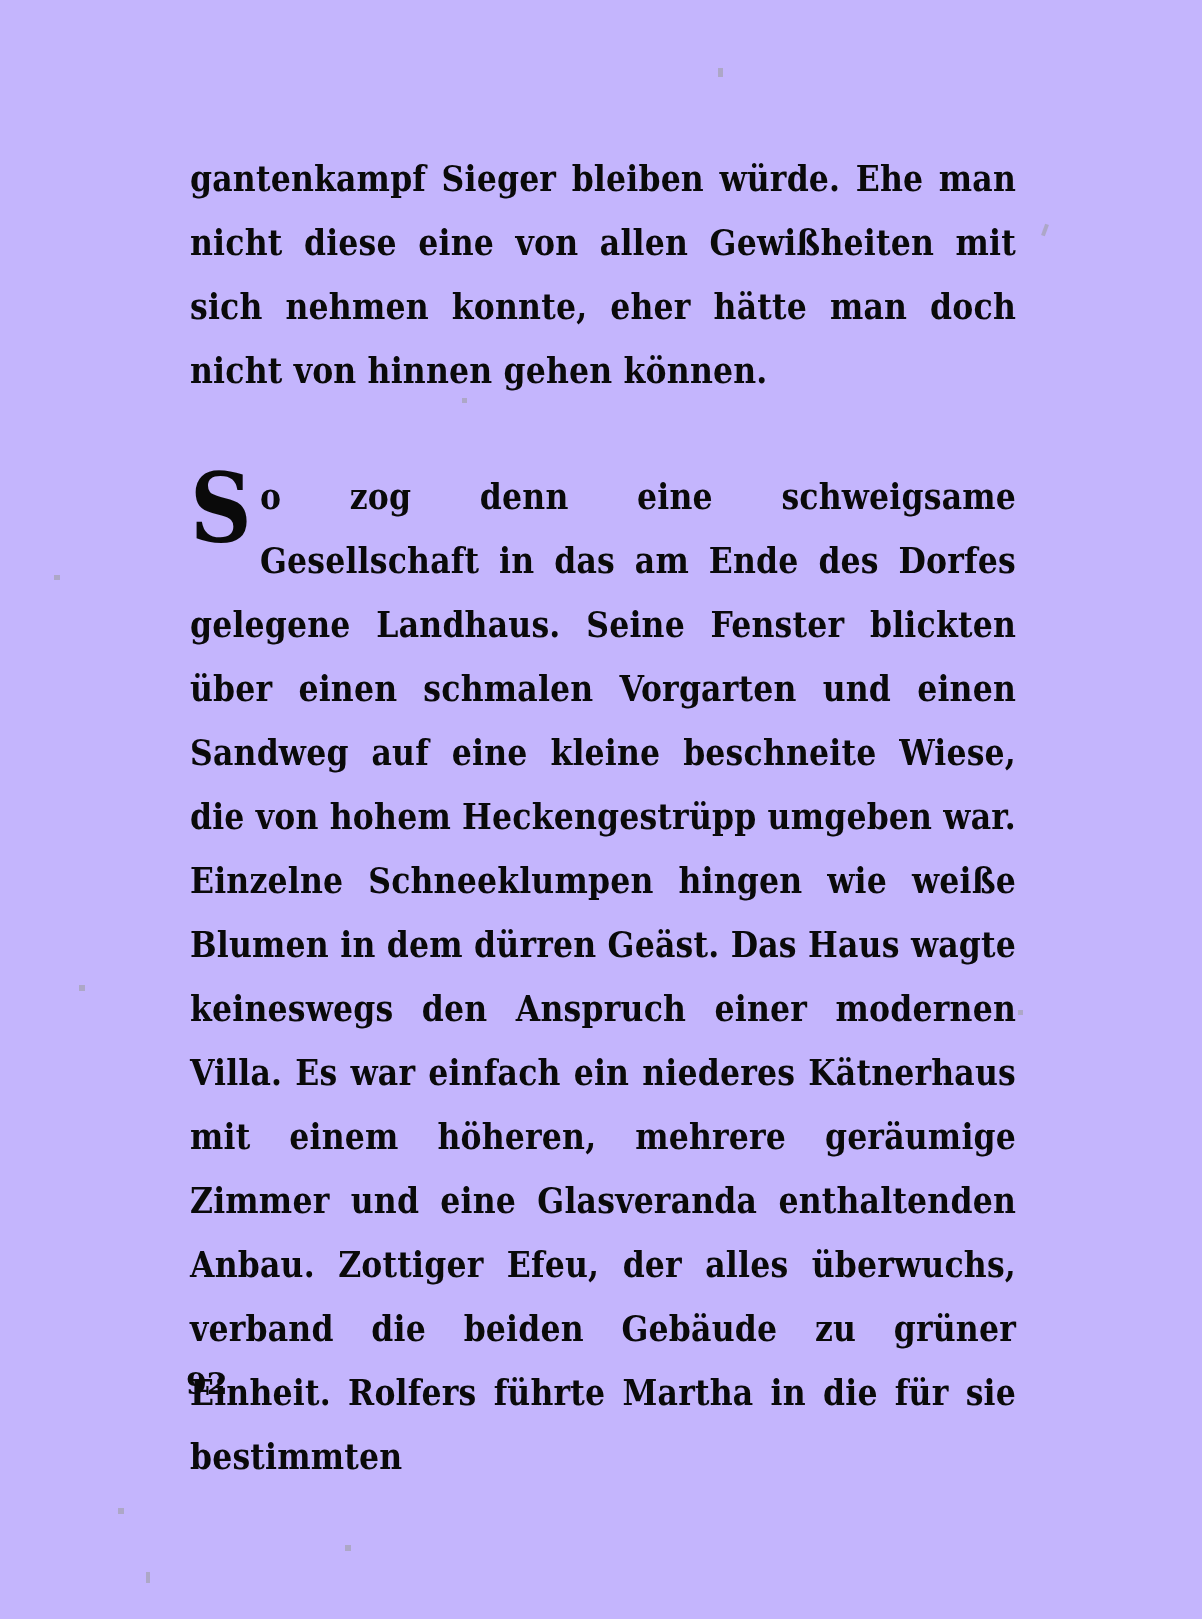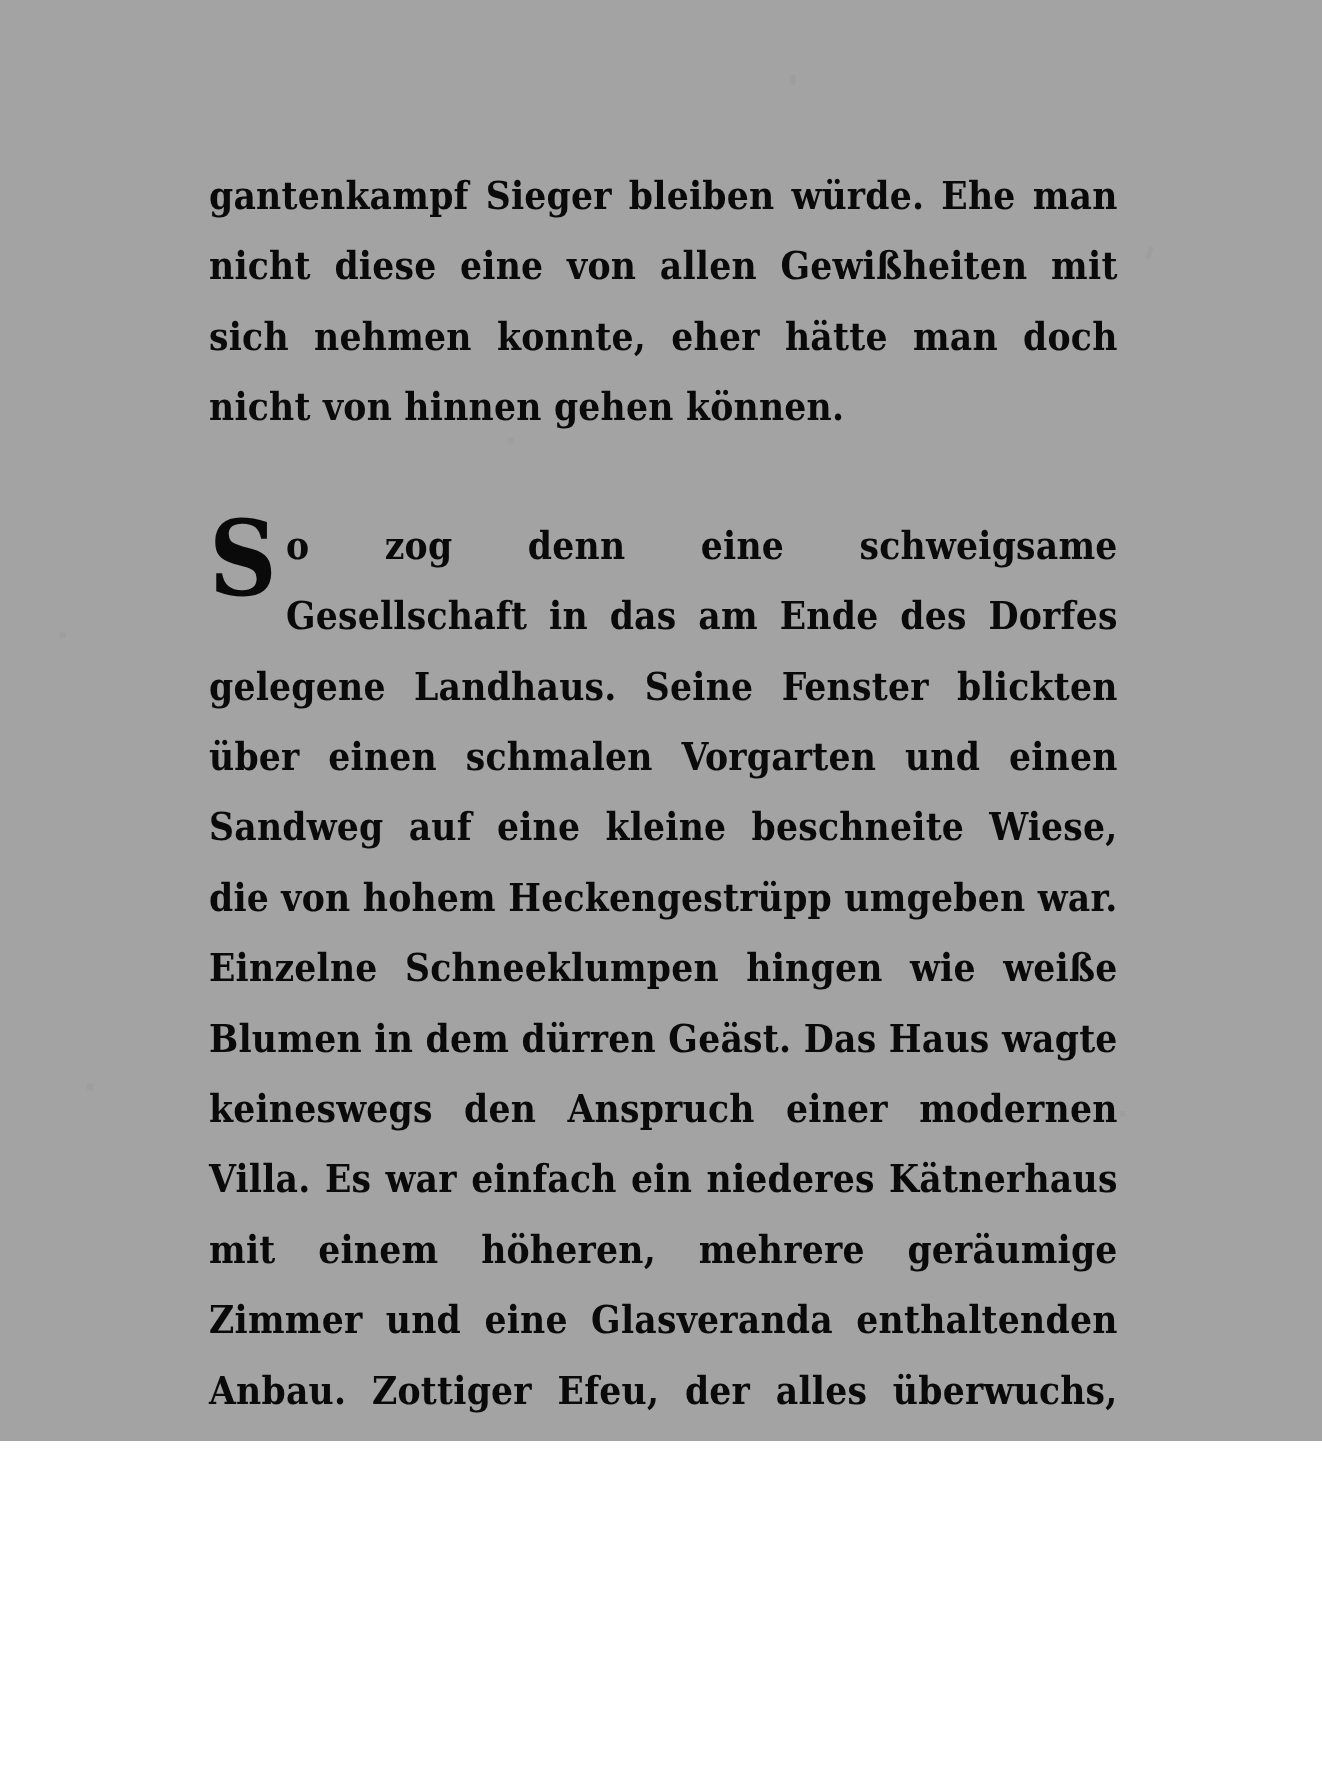--- a/index.html
+++ b/index.html
@@ -3,22 +3,22 @@
 <meta charset="utf-8">
 <style>
   html, body {
     margin: 0;
     padding: 0;
     background: #ffffff;
   }
   .page {
     position: relative;
     width: 1202px;
-    height: 1310px;
-    background: #a3a3a3;
+    height: 1619px;
+    background: #c4b5fd;
     overflow: hidden;
   }
   .text-block {
     position: absolute;
     left: 190px;
     width: 826px;
     font-family: "DejaVu Serif", serif;
     color: #0a0a0a;
     text-align: justify;
     text-justify: inter-word;

